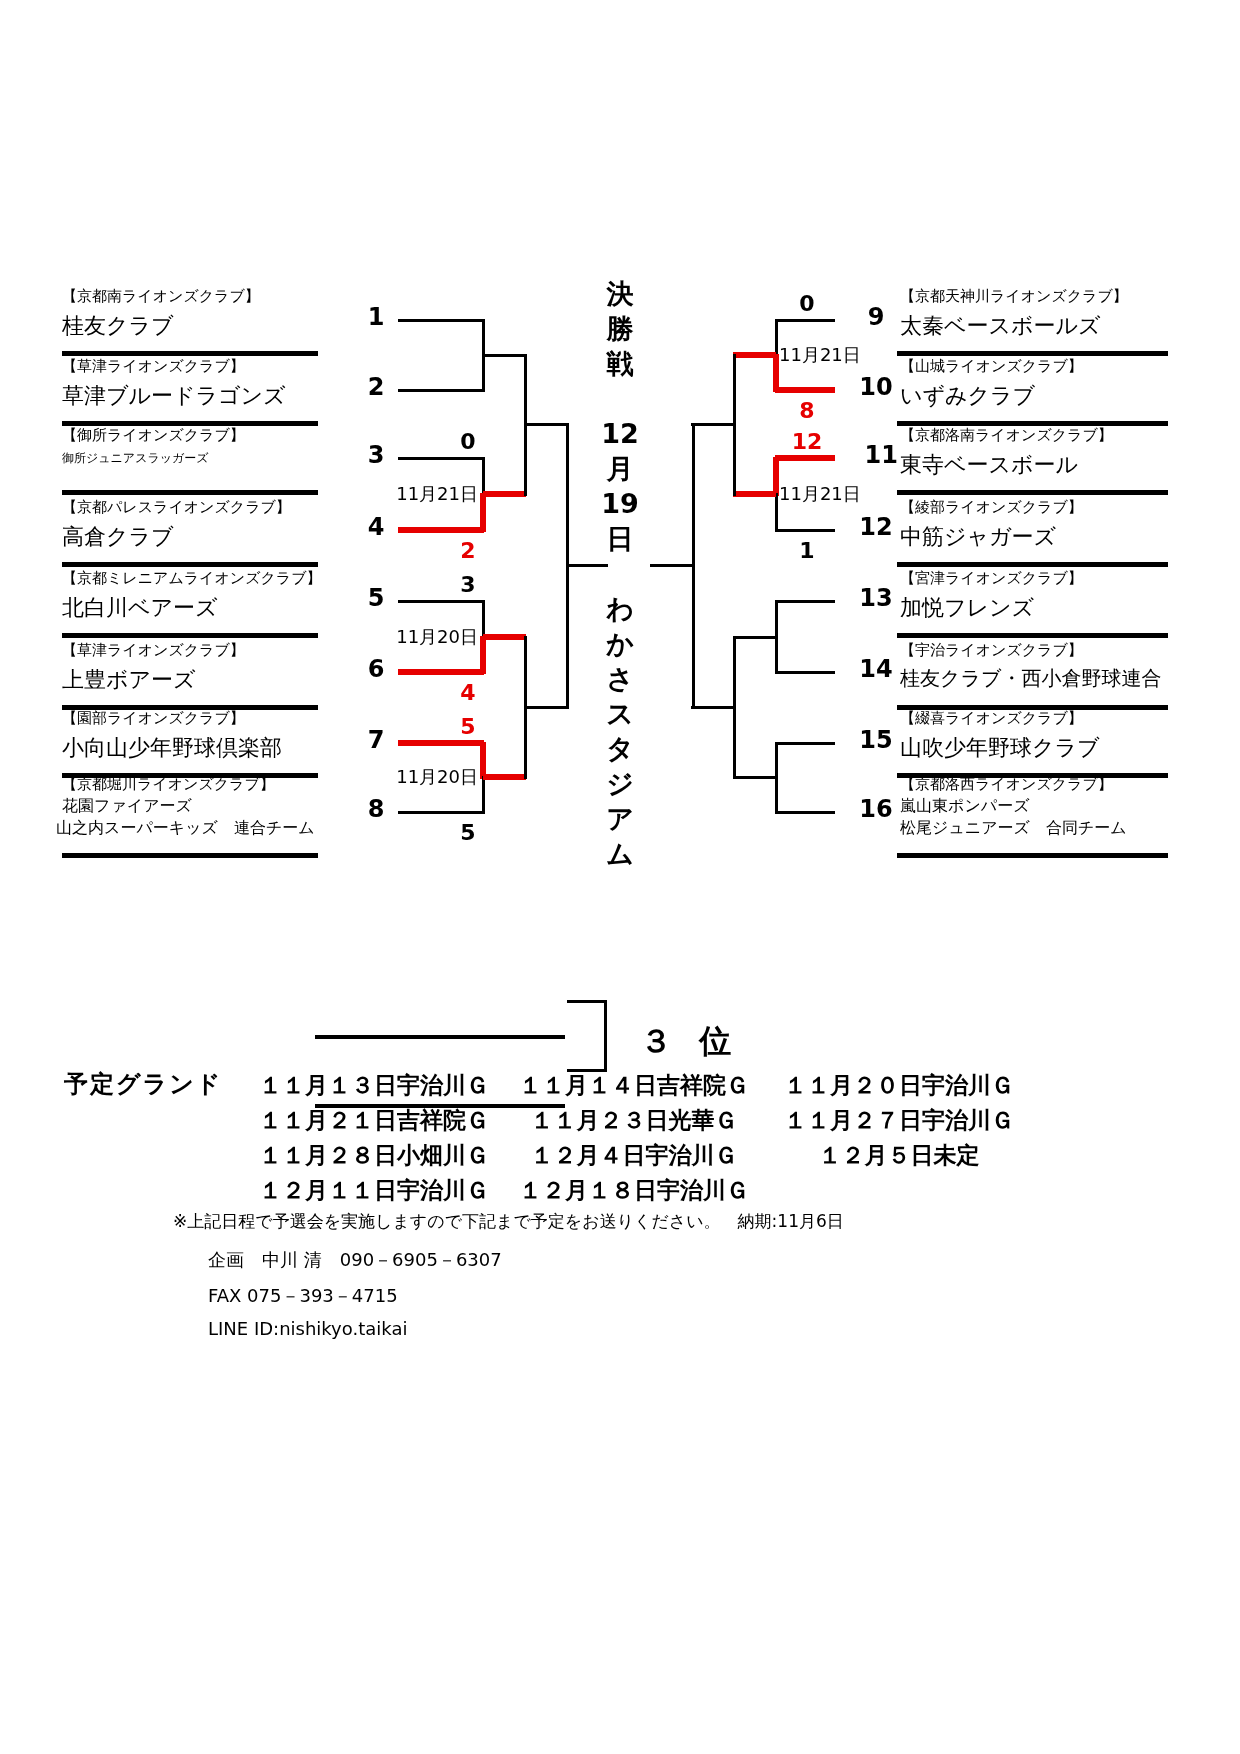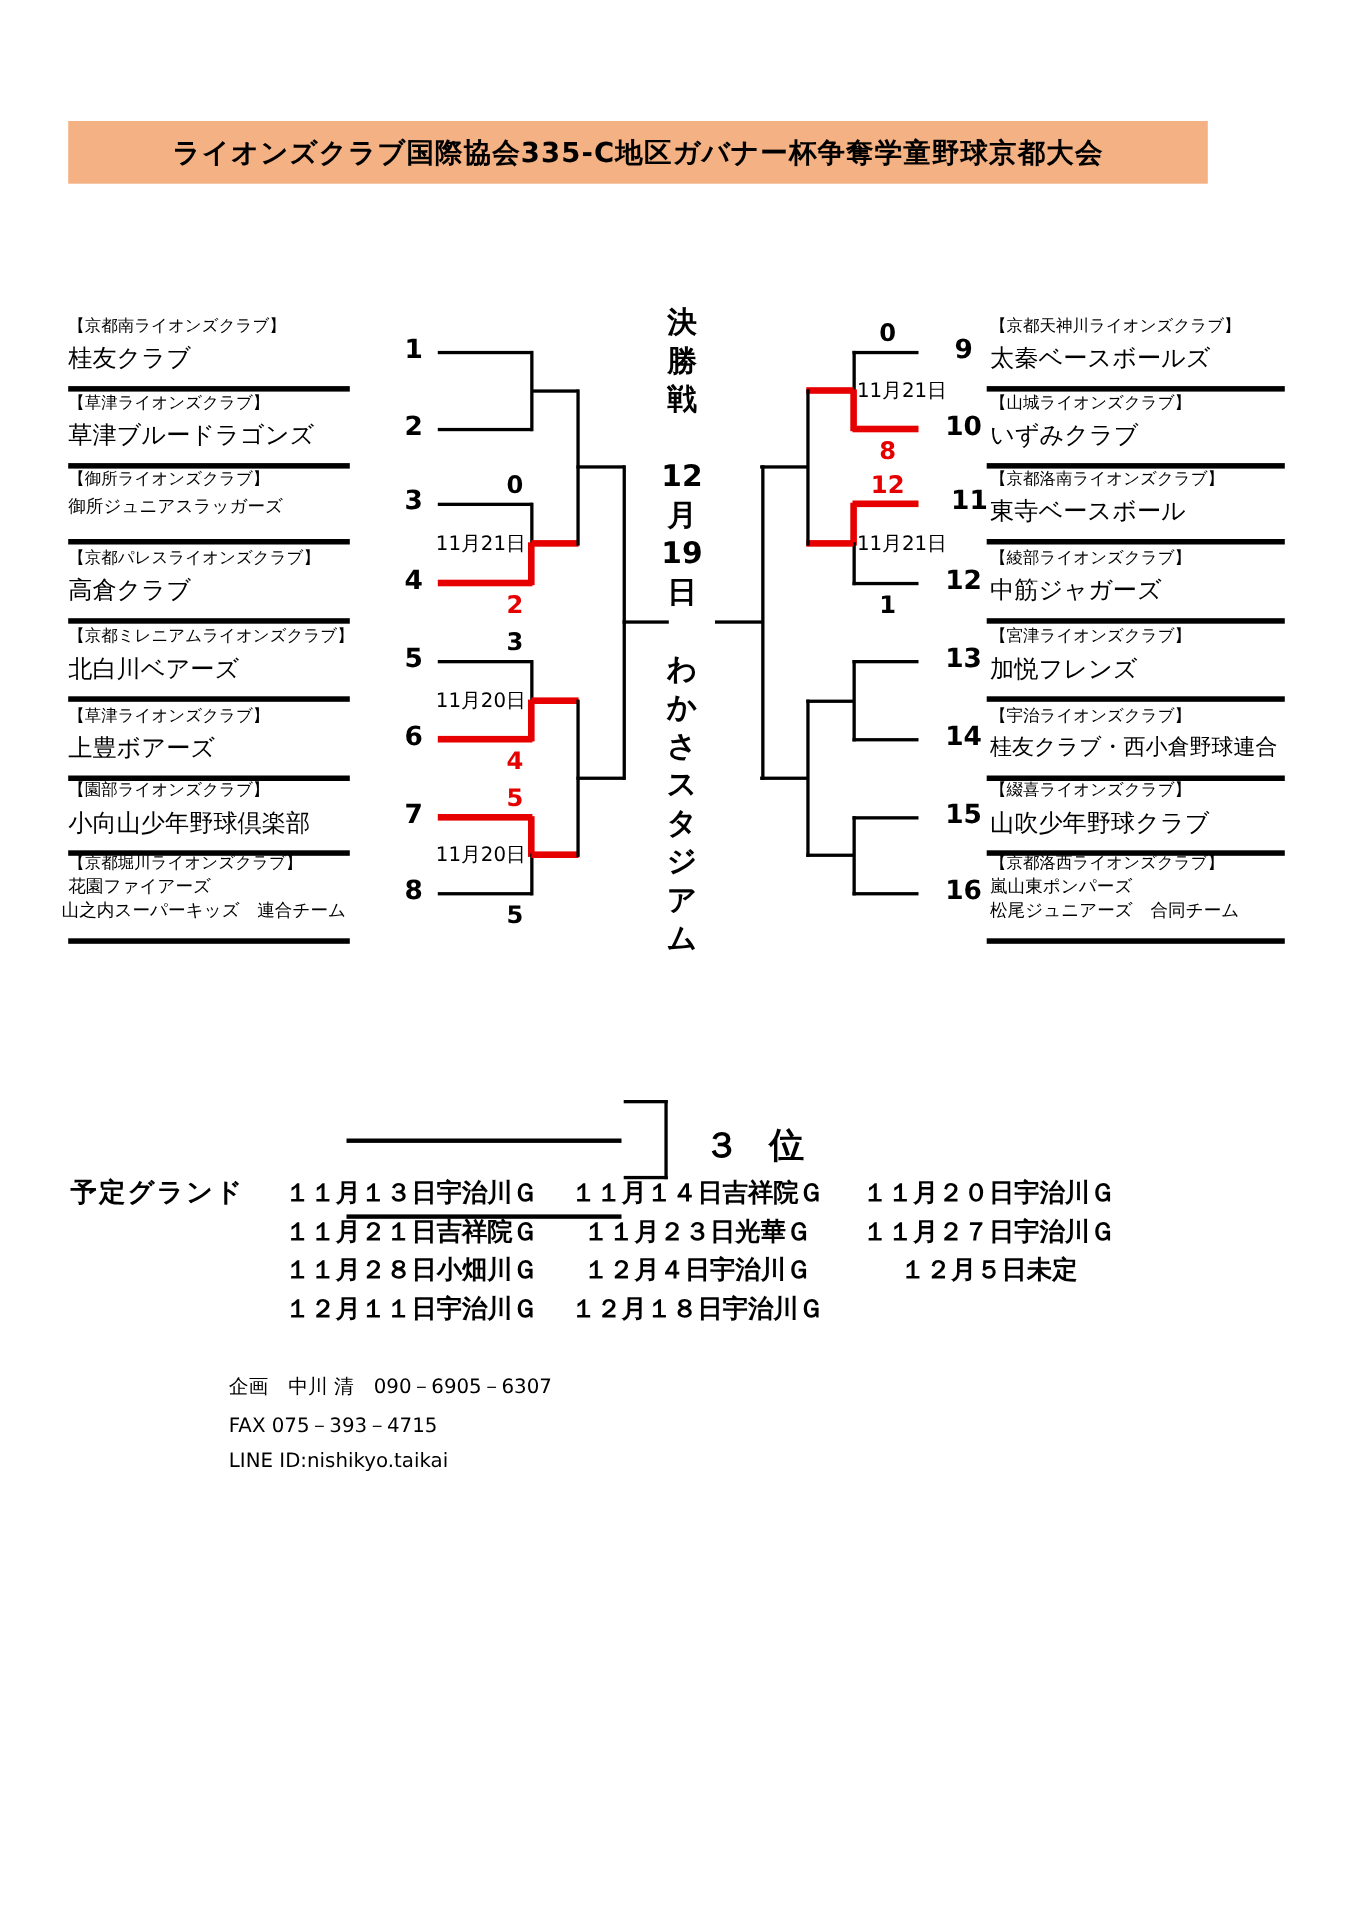--- a/index.html
+++ b/index.html
@@ -15,35 +15,34 @@
   .sched-col{position:absolute;top:1068px;text-align:center;font-size:23px;font-weight:bold;line-height:35px;}
   .sched-col div{white-space:nowrap;}
   .tp-label{position:absolute;left:640px;top:1020px;font-size:32px;font-weight:bold;letter-spacing:8px;}
   .note{position:absolute;white-space:nowrap;}
 </style>
 </head>
 <body>
 
 <div class="page">
 
-  <div class="titlebar" style="background: rgb(244, 177, 131);">ライオンズクラブ国際協会335-C地区ガバナー杯争奪学童野球京都大会</div>
 
   <div id="bracket-root">
       <div class="abs" style="left: 62px; top: 287px; width: 258px; font-size: 15px; white-space: nowrap;">【京都南ライオンズクラブ】</div>
       <div class="abs" style="left: 62px; top: 311px; width: 258px; font-size: 22px; white-space: nowrap;">桂友クラブ</div>
       <div class="abs" style="left: 62px; top: 351px; width: 256px; height: 5px; background: rgb(0, 0, 0);"></div>
       <div class="abs" style="left: 356px; top: 303px; width: 40px; text-align: center; font-size: 24px; font-weight: bold;">1</div>
       <div class="abs" style="left: 398px; top: 319px; width: 86px; height: 3px; background: rgb(0, 0, 0);"></div>
       <div class="abs" style="left: 62px; top: 357px; width: 258px; font-size: 15px; white-space: nowrap;">【草津ライオンズクラブ】</div>
       <div class="abs" style="left: 62px; top: 381px; width: 258px; font-size: 22px; white-space: nowrap;">草津ブルードラゴンズ</div>
       <div class="abs" style="left: 62px; top: 421px; width: 256px; height: 5px; background: rgb(0, 0, 0);"></div>
       <div class="abs" style="left: 356px; top: 373px; width: 40px; text-align: center; font-size: 24px; font-weight: bold;">2</div>
       <div class="abs" style="left: 398px; top: 389px; width: 86px; height: 3px; background: rgb(0, 0, 0);"></div>
       <div class="abs" style="left: 62px; top: 426px; width: 258px; font-size: 15px; white-space: nowrap;">【御所ライオンズクラブ】</div>
-      <div class="abs" style="left: 62px; top: 450px; width: 258px; font-size: 16px; white-space: nowrap;">御所ジュニアスラッガーズ</div>
+      <div class="abs" style="left: 62px; top: 450px; width: 258px; font-size: 12px; white-space: nowrap;">御所ジュニアスラッガーズ</div>
       <div class="abs" style="left: 62px; top: 490px; width: 256px; height: 5px; background: rgb(0, 0, 0);"></div>
       <div class="abs" style="left: 356px; top: 441px; width: 40px; text-align: center; font-size: 24px; font-weight: bold;">3</div>
       <div class="abs" style="left: 398px; top: 457px; width: 86px; height: 3px; background: rgb(0, 0, 0);"></div>
       <div class="abs" style="left: 62px; top: 498px; width: 258px; font-size: 15px; white-space: nowrap;">【京都パレスライオンズクラブ】</div>
       <div class="abs" style="left: 62px; top: 522px; width: 258px; font-size: 22px; white-space: nowrap;">高倉クラブ</div>
       <div class="abs" style="left: 62px; top: 562px; width: 256px; height: 5px; background: rgb(0, 0, 0);"></div>
       <div class="abs" style="left: 356px; top: 513px; width: 40px; text-align: center; font-size: 24px; font-weight: bold;">4</div>
       <div class="abs" style="left: 398px; top: 527px; width: 86px; height: 6px; background: rgb(230, 0, 0);"></div>
       <div class="abs" style="left: 62px; top: 569px; width: 258px; font-size: 15px; white-space: nowrap;">【京都ミレニアムライオンズクラブ】</div>
       <div class="abs" style="left: 62px; top: 593px; width: 258px; font-size: 22px; white-space: nowrap;">北白川ベアーズ</div>
@@ -200,16 +199,17 @@
         <div>１２月４日宇治川Ｇ</div>
         <div>１２月１８日宇治川Ｇ</div>
       </div>
       <div class="sched-col" style="left: 783px; width: 232px;">
         <div>１１月２０日宇治川Ｇ</div>
         <div>１１月２７日宇治川Ｇ</div>
         <div>１２月５日未定</div>
       </div>
     </div>
 
+  <div class="note" style="left:173px;top:1210px;font-size:17px;">※上記日程で予選会を実施しますので下記まで予定をお送りください。　納期:11月6日</div>
   <div class="note" style="left:208px;top:1248px;font-size:18px;">企画　中川 清　090－6905－6307</div>
   <div class="note" style="left:208px;top:1284px;font-size:18px;">FAX 075－393－4715</div>
   <div class="note" style="left:208px;top:1318px;font-size:18px;">LINE ID:nishikyo.taikai</div>
 </div>
 
 </body></html>

